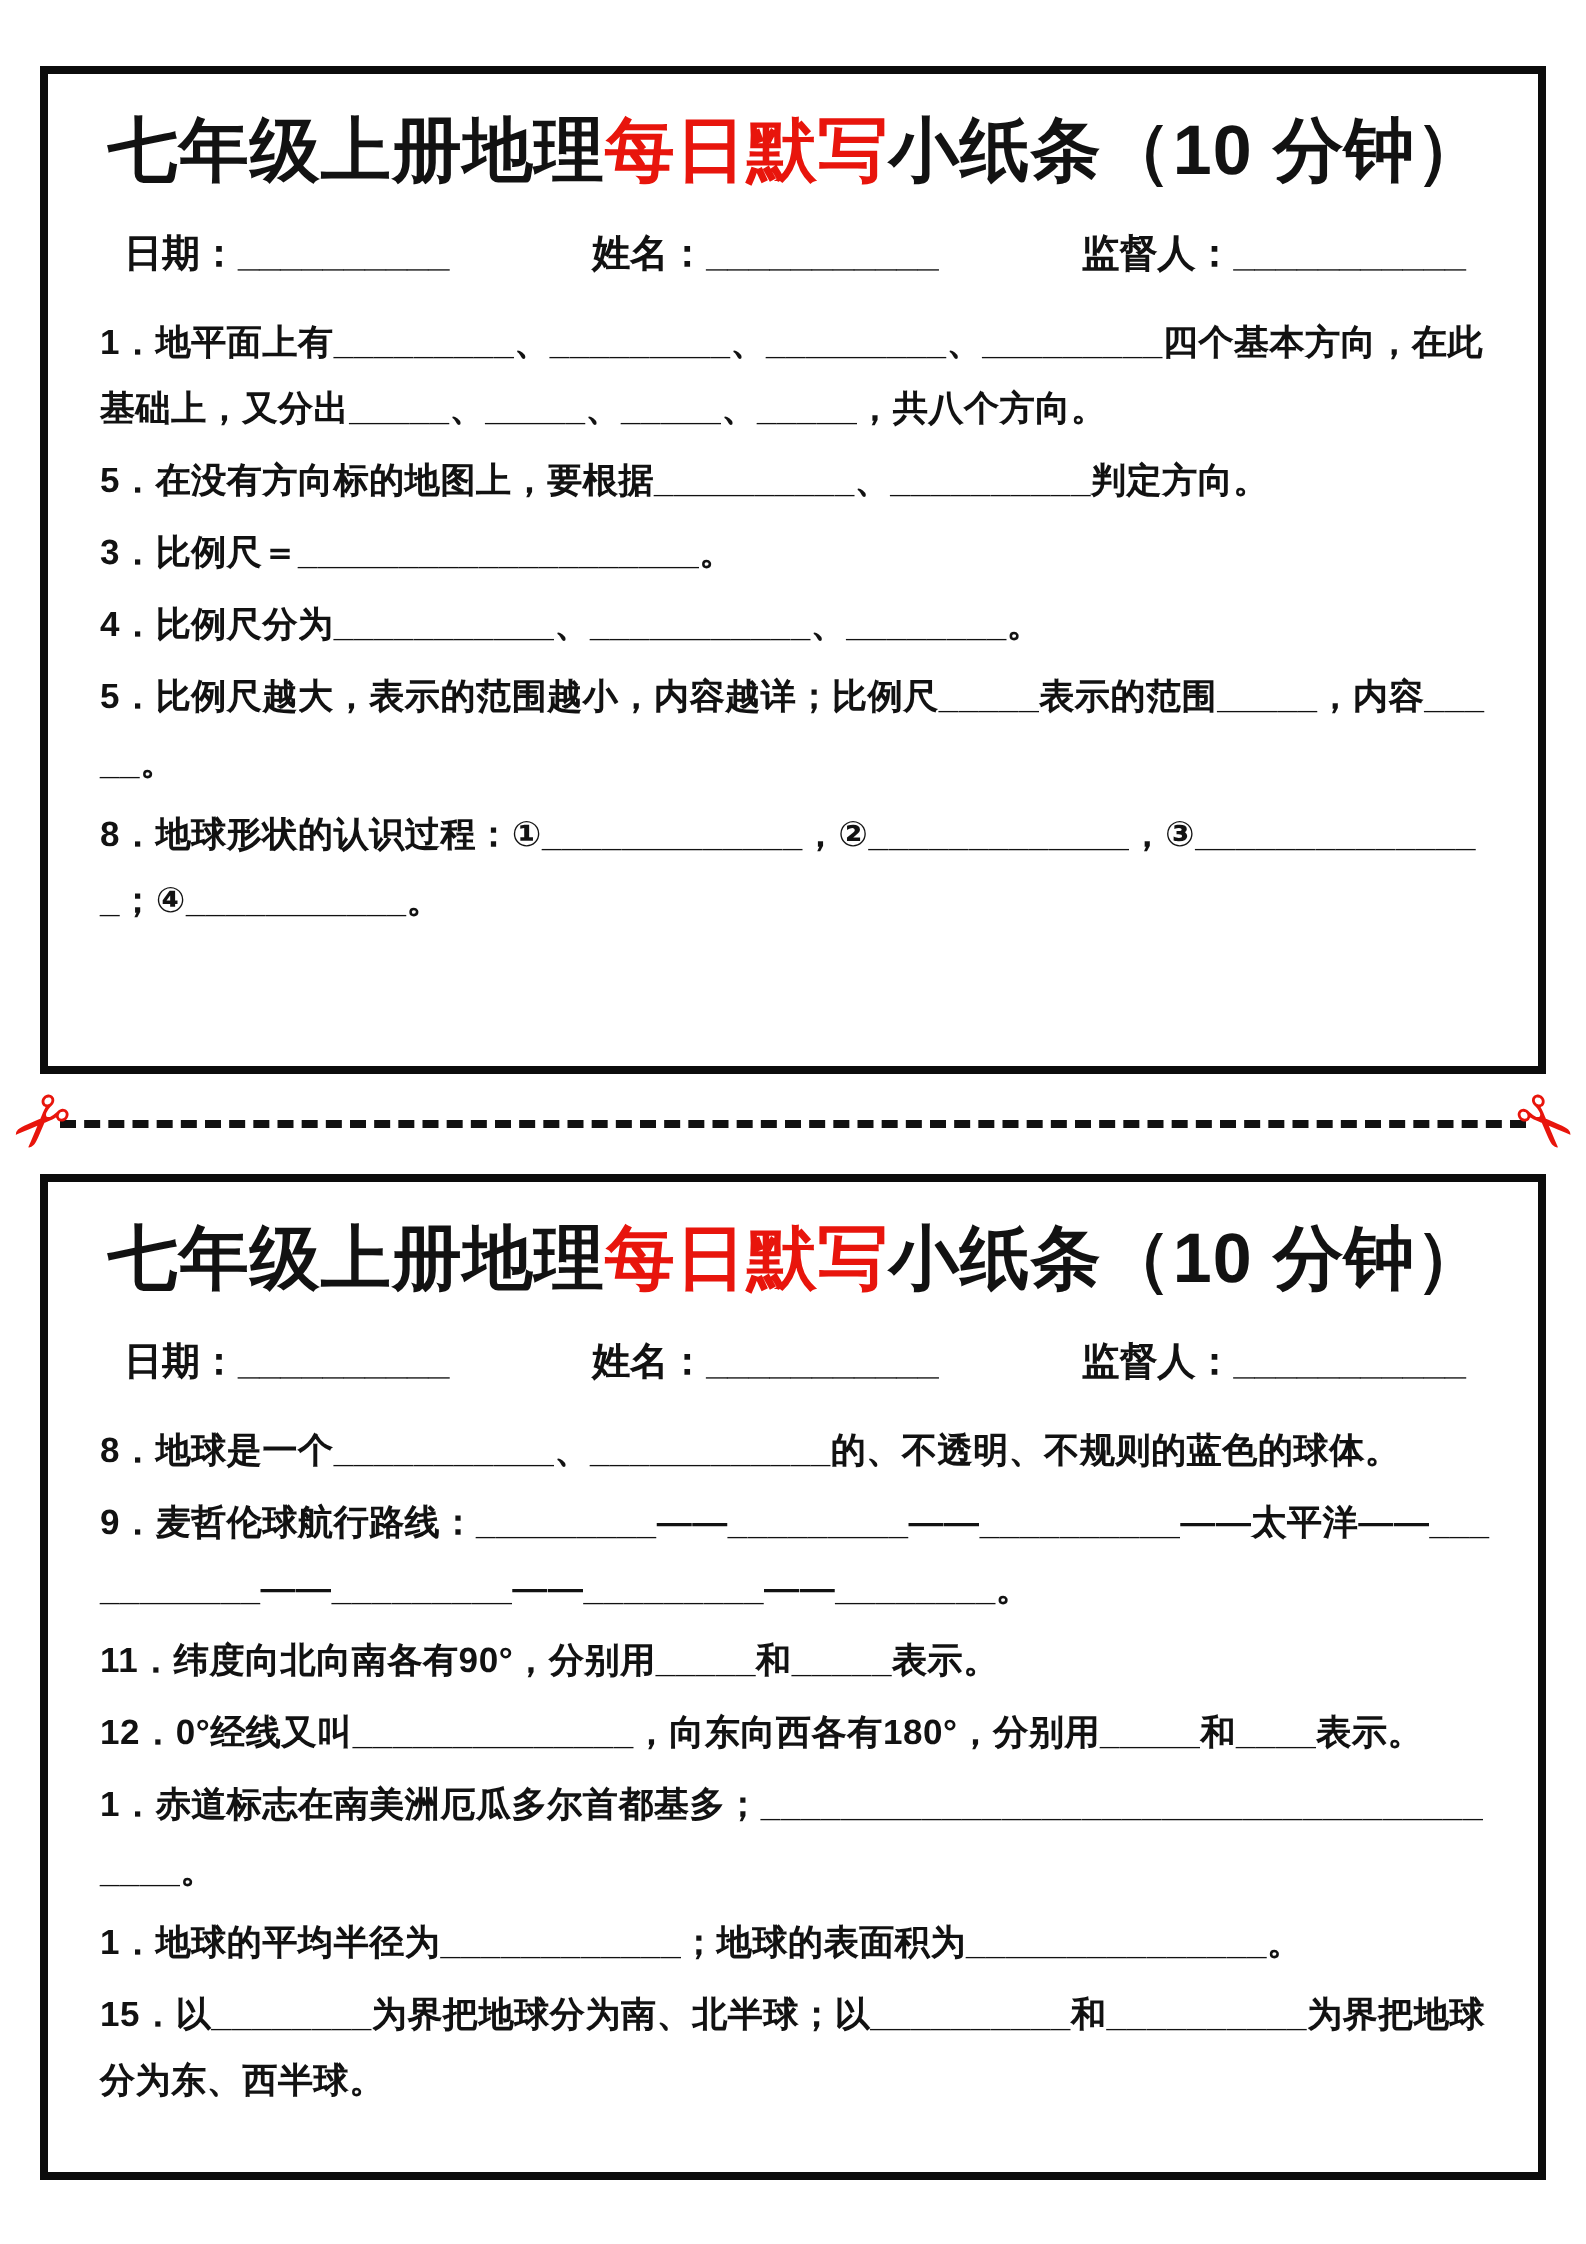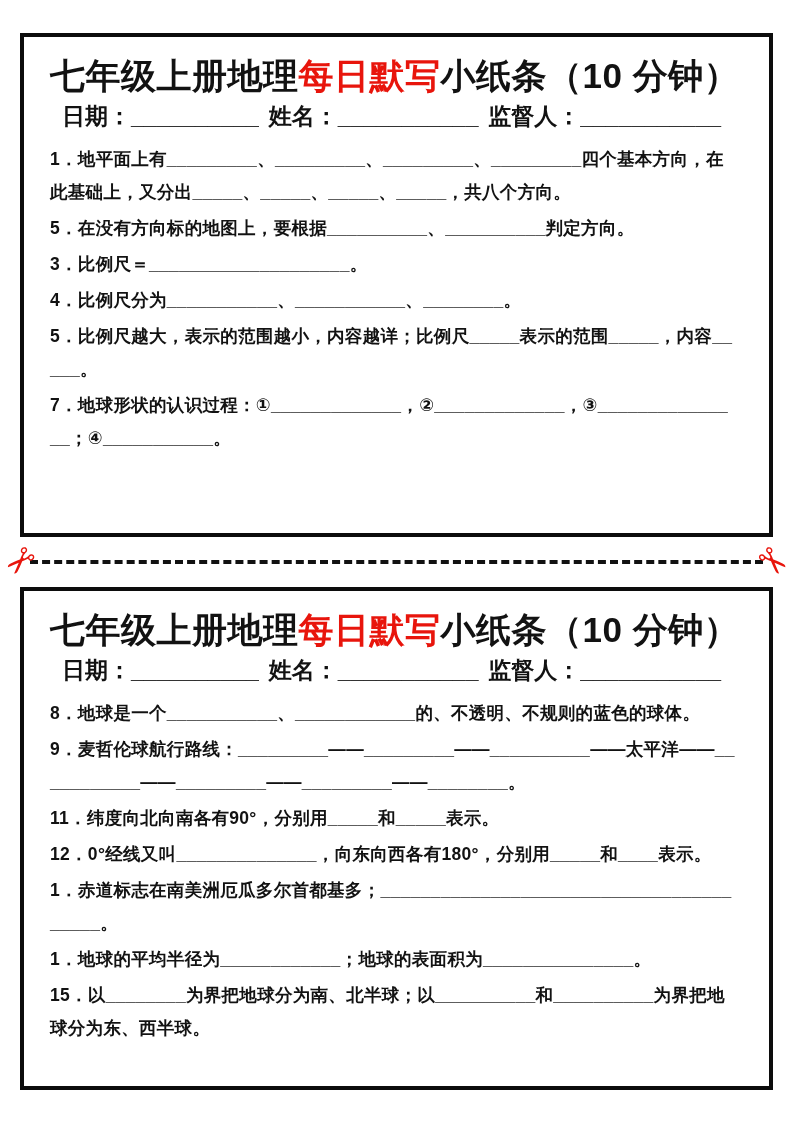--- a/index.html
+++ b/index.html
@@ -15,40 +15,40 @@
   .page {
     box-sizing: border-box;
     width: 793px;
     height: 1122px;
     padding: 33px 20px 0 20px;
   }
   .sheet {
     box-sizing: border-box;
     border: 4px solid #0c0c0c;
     width: 753px;
-    padding: 14px 34px 10px 26px;
+    padding: 14px 22px 10px 26px;
   }
   .sheet.top { height: 504px; }
   .sheet.bottom { height: 503px; }
   .title {
     margin: 2px 0 0 0;
     text-align: center;
     font-size: 35px;
     font-weight: 900;
     line-height: 46px;
     letter-spacing: 0.5px;
     white-space: nowrap;
   }
   .title .red { color: var(--accent, #e8150c); }
   .fields {
     display: flex;
     justify-content: space-between;
     padding: 0 14px 0 12px;
-    margin-top: 4px;
-    font-size: 23px;
+    margin-top: 16px;
+    font-size: 19px;
     font-weight: 700;
     line-height: 26px;
   }
   .field { white-space: nowrap; }
   .field .blank { font-weight: 700; color: #222; letter-spacing: 0; }
   .questions {
     margin-top: 14px;
     font-size: 17.5px;
     font-weight: 700;
     line-height: 33px;
@@ -93,21 +93,21 @@
       <span class="field"><span>姓名：</span><span class="blank">___________</span></span>
       <span class="field"><span>监督人：</span><span class="blank">___________</span></span>
     </div>
 
     <div class="questions">
       <p>1．地平面上有_________、_________、_________、_________四个基本方向，在此基础上，又分出_____、_____、_____、_____，共八个方向。</p>
       <p>5．在没有方向标的地图上，要根据__________、__________判定方向。</p>
       <p>3．比例尺＝____________________。</p>
       <p>4．比例尺分为___________、___________、________。</p>
       <p>5．比例尺越大，表示的范围越小，内容越详；比例尺_____表示的范围_____，内容_____。</p>
-      <p>7．地球形状的认识过程：①_____________，②_____________，③_______________；④___________。</p>
+      <p>8．地球形状的认识过程：①_____________，②_____________，③_______________；④___________。</p>
     </div>
   </section>
 
   <div class="cutline">
     <span class="scissors sc-left">✂</span>
     <span class="dashes"></span>
     <span class="scissors sc-right">✂</span>
   </div>
 
   <section class="sheet bottom">

